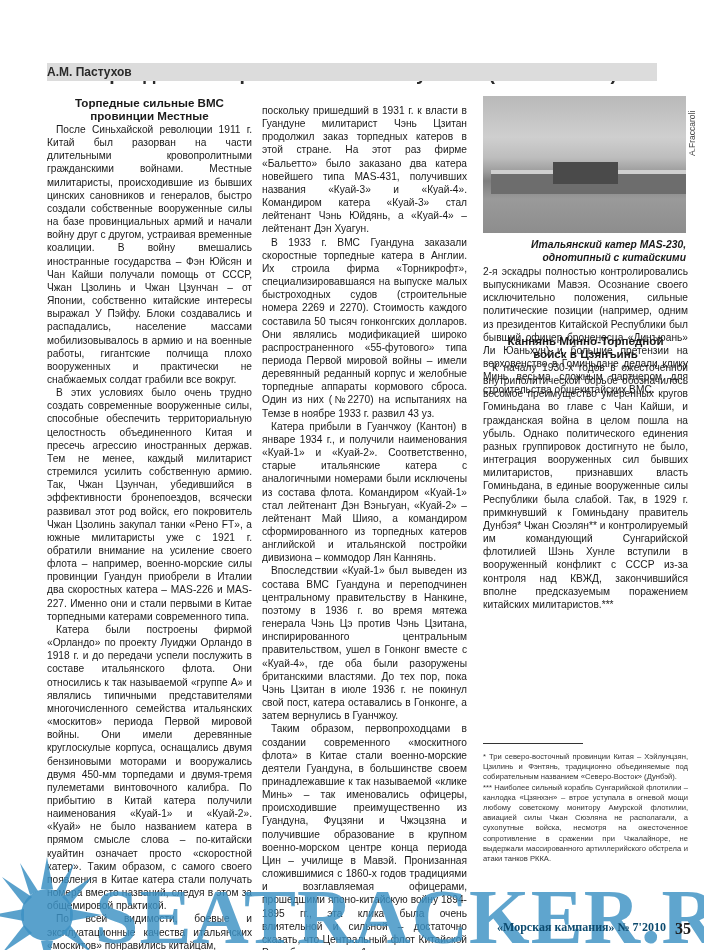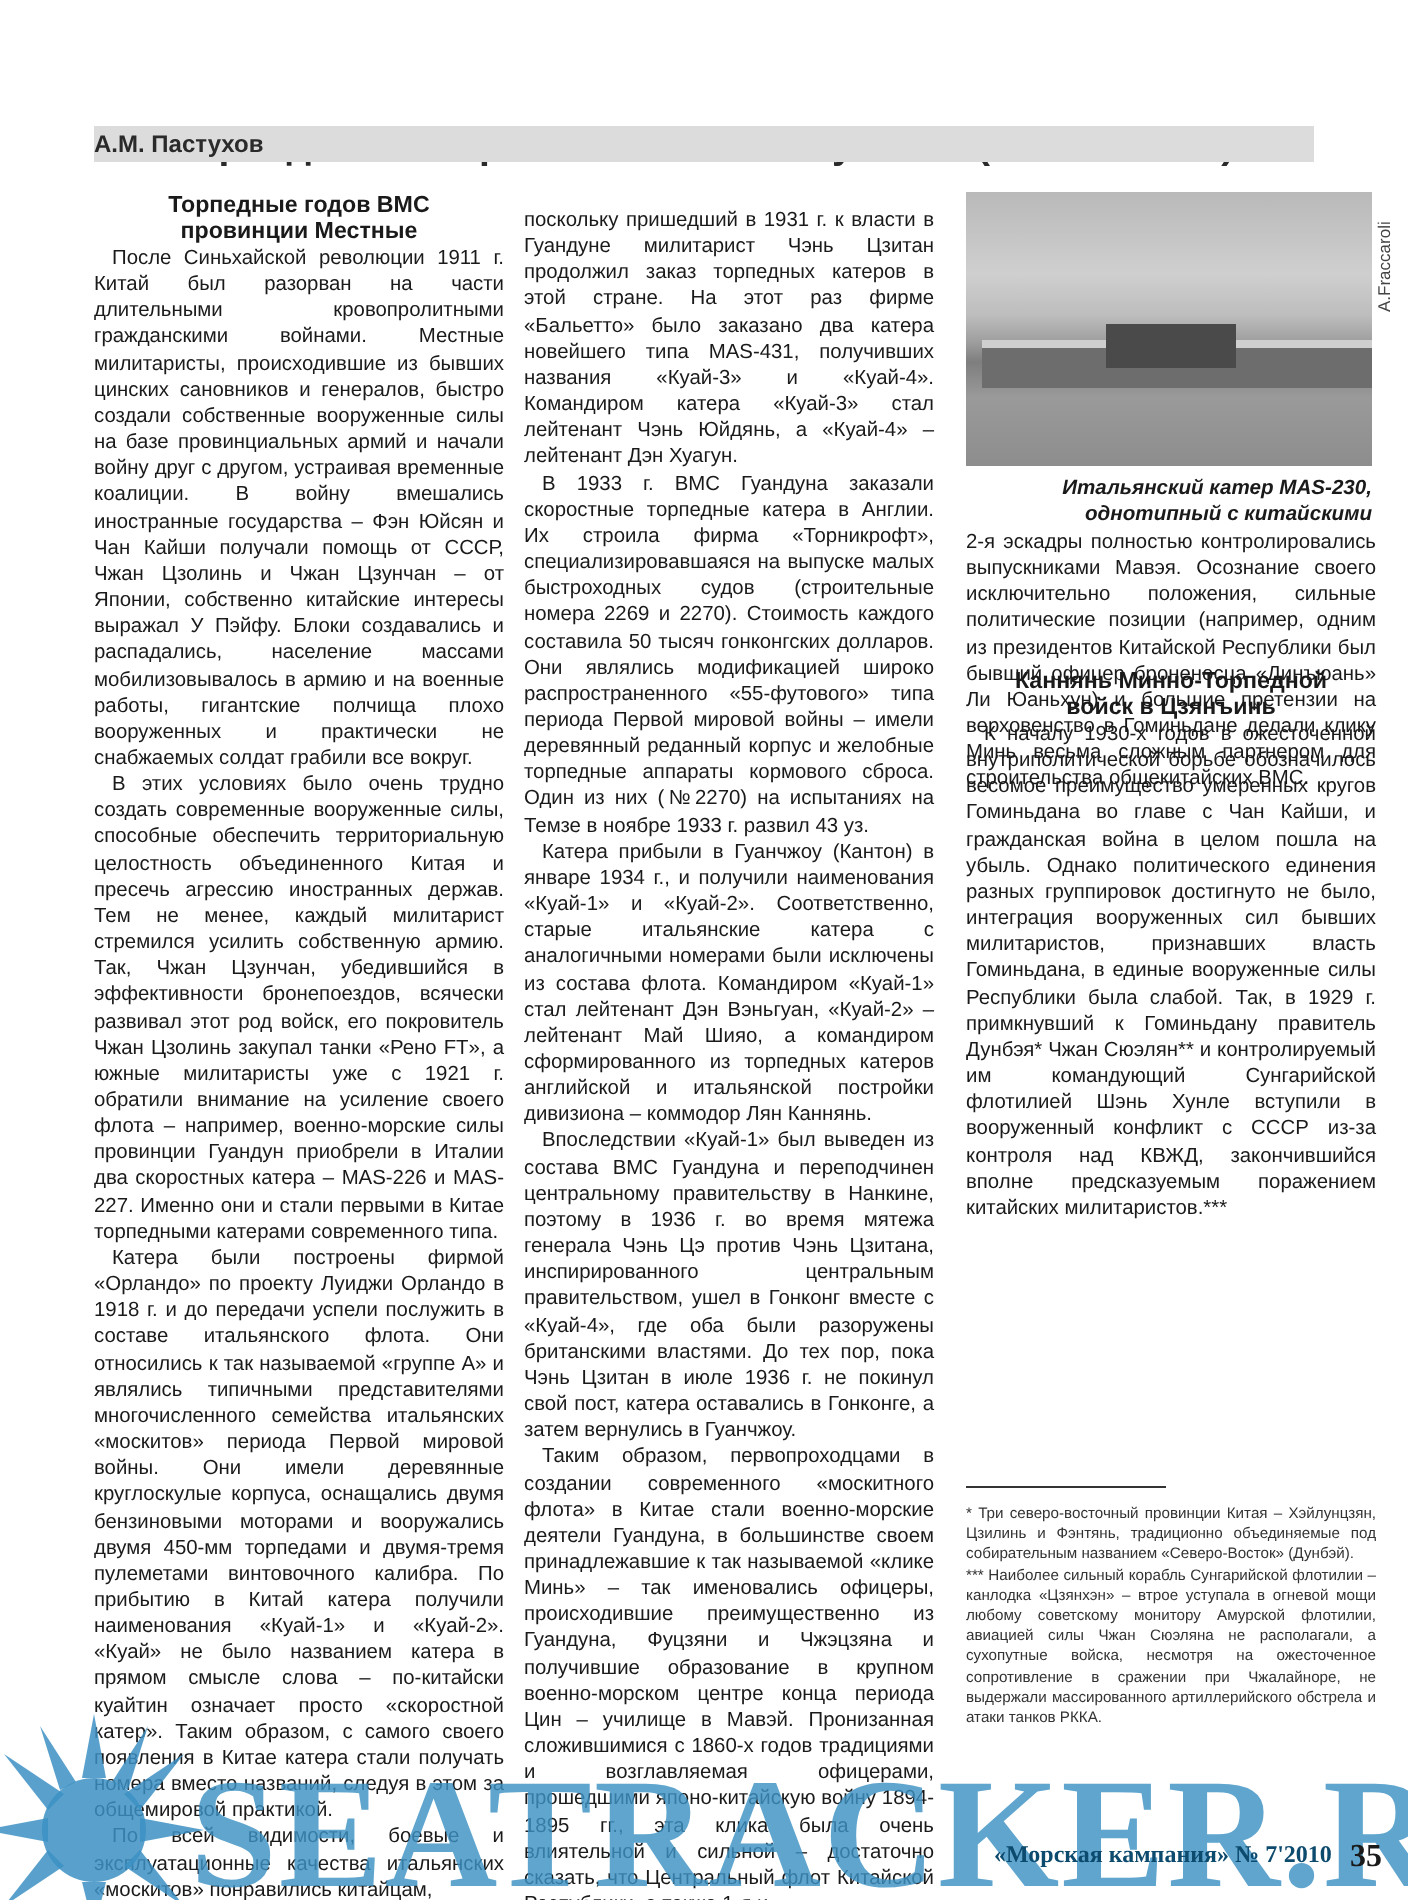--- a/index.html
+++ b/index.html
@@ -45,21 +45,21 @@
 </head>
 <body>
 
 <div class="title">Торпедные катера Китайской Республики (1920-1945 гг.)</div>
 <div class="author-bar">
   <span>А.М. Пастухов</span>
 </div>
 
 <div class="col col1">
   <div class="sec-head">
-    <div>Торпедные годов ВМС</div>
+    <div>Торпедные сильные ВМС</div>
     <div>провинции Местные</div>
   </div>
   <p>После Синьхайской революции 1911 г. Китай был разорван на части длительными кровопролитными гражданскими войнами. Местные милитаристы, происходившие из бывших цинских сановников и генералов, быстро создали собственные вооруженные силы на базе провинциальных армий и начали войну друг с другом, устраивая временные коалиции. В войну вмешались иностранные государства – Фэн Юйсян и Чан Кайши получали помощь от СССР, Чжан Цзолинь и Чжан Цзунчан – от Японии, собственно китайские интересы выражал У Пэйфу. Блоки создавались и распадались, население массами мобилизовывалось в армию и на военные работы, гигантские полчища плохо вооруженных и практически не снабжаемых солдат грабили все вокруг.</p>
   <p>В этих условиях было очень трудно создать современные вооруженные силы, способные обеспечить территориальную целостность объединенного Китая и пресечь агрессию иностранных держав. Тем не менее, каждый милитарист стремился усилить собственную армию. Так, Чжан Цзунчан, убедившийся в эффективности бронепоездов, всячески развивал этот род войск, его покровитель Чжан Цзолинь закупал танки «Рено FT», а южные милитаристы уже с 1921 г. обратили внимание на усиление своего флота – например, военно-морские силы провинции Гуандун приобрели в Италии два скоростных катера – MAS-226 и MAS-227. Именно они и стали первыми в Китае торпедными катерами современного типа.</p>
   <p>Катера были построены фирмой «Орландо» по проекту Луиджи Орландо в 1918 г. и до передачи успели послужить в составе итальянского флота. Они относились к так называемой «группе А» и являлись типичными представителями многочисленного семейства итальянских «москитов» периода Первой мировой войны. Они имели деревянные круглоскулые корпуса, оснащались двумя бензиновыми моторами и вооружались двумя 450-мм торпедами и двумя-тремя пулеметами винтовочного калибра. По прибытию в Китай катера получили наименования «Куай-1» и «Куай-2». «Куай» не было названием катера в прямом смысле слова – по-китайски куайтин означает просто «скоростной катер». Таким образом, с самого своего появления в Китае катера стали получать номера вместо названий, следуя в этом за общемировой практикой.</p>
   <p>По всей видимости, боевые и эксплуатационные качества итальянских «москитов» понравились китайцам,</p>
 </div>
 
 <div class="col col2">
   <p class="noindent">поскольку пришедший в 1931 г. к власти в Гуандуне милитарист Чэнь Цзитан продолжил заказ торпедных катеров в этой стране. На этот раз фирме «Бальетто» было заказано два катера новейшего типа MAS-431, получивших названия «Куай-3» и «Куай-4». Командиром катера «Куай-3» стал лейтенант Чэнь Юйдянь, а «Куай-4» – лейтенант Дэн Хуагун.</p>

